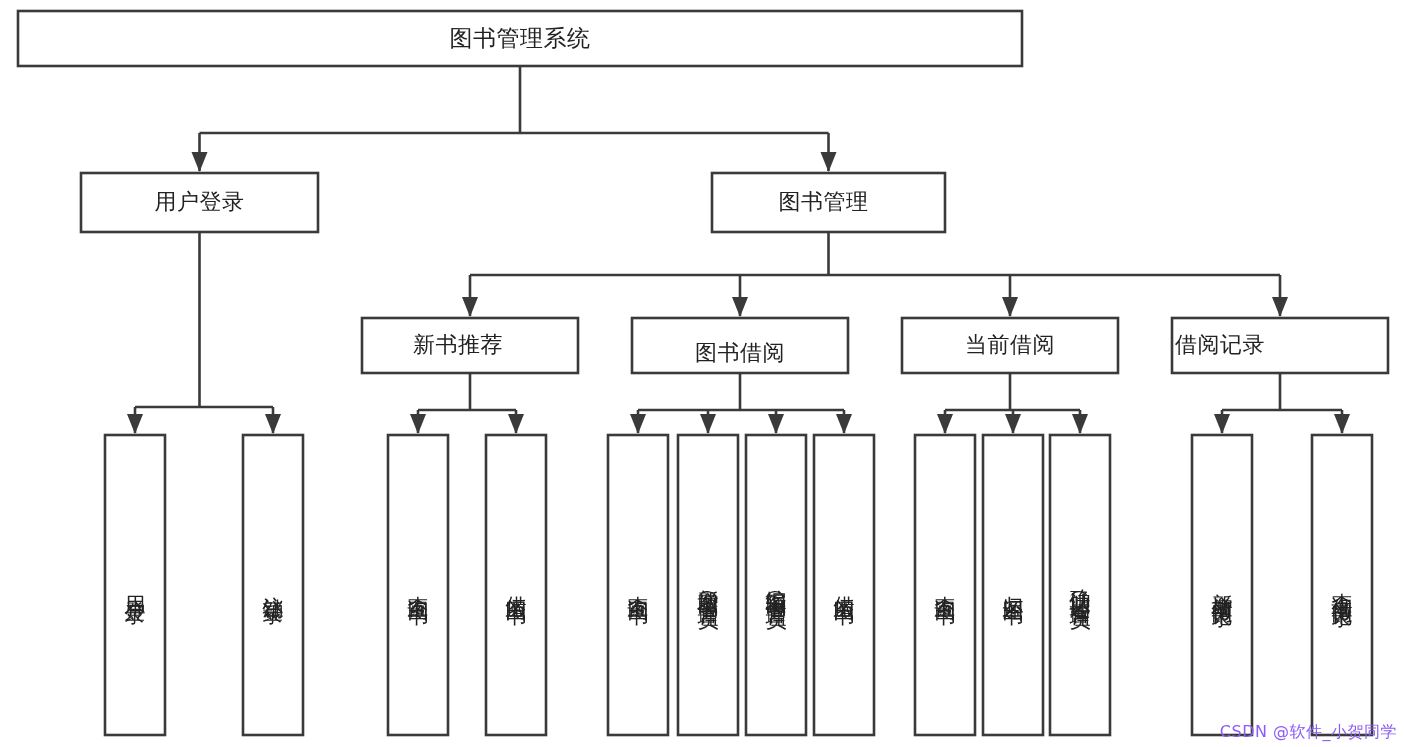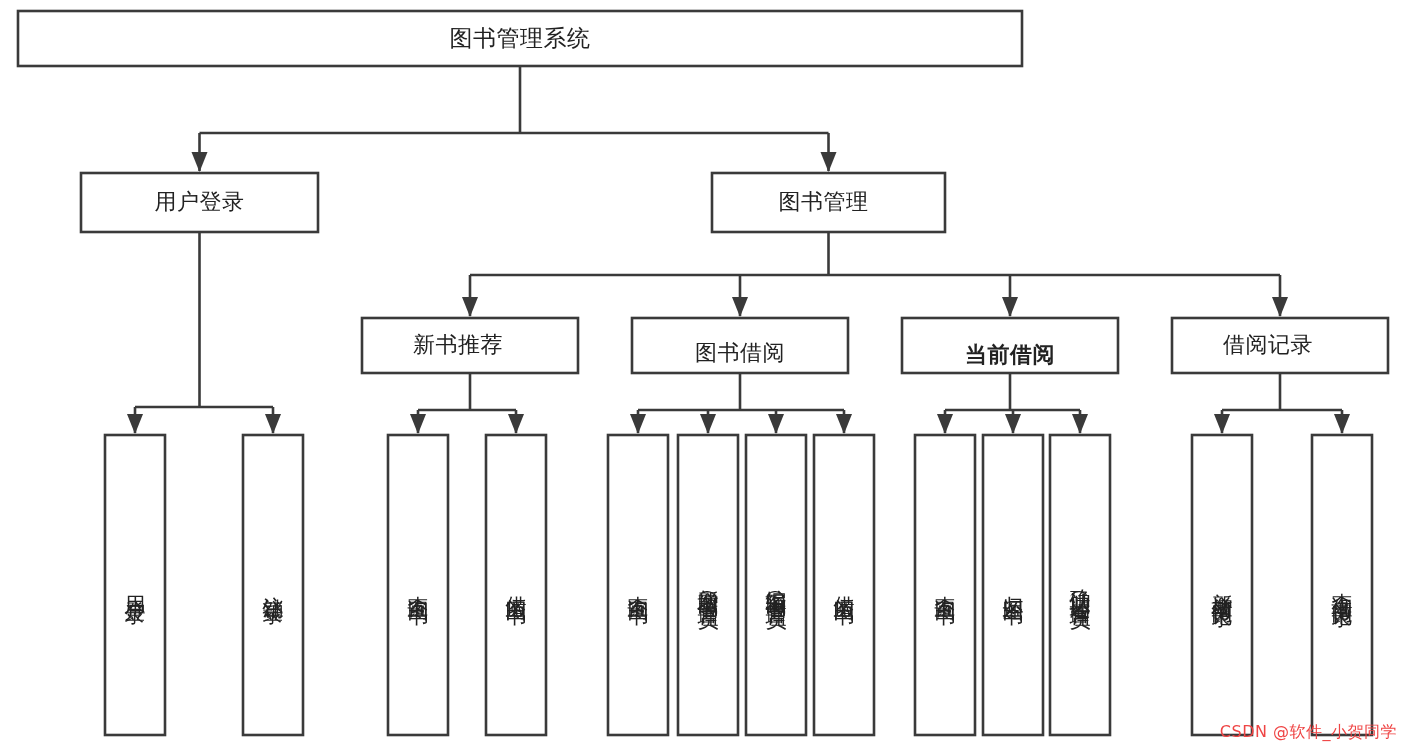--- a/index.html
+++ b/index.html
@@ -65,21 +65,21 @@
     font-size: 21px;
     letter-spacing: 3px;
     align-items: center;
     justify-content: center;
   }
   .watermark {
     position: absolute;
     right: 8px;
     bottom: 4px;
     font-size: 16px;
-    color: #ef4444;
+    color: #8b5cf6;
     font-family: "DejaVu Sans", "Liberation Sans", sans-serif;
     white-space: nowrap;
     letter-spacing: 0.5px;
   }
 </style>
 </head>
 <body>
 
 <div id="diagram-root">
 
@@ -161,22 +161,22 @@
         <rect class="node-rect" x="1312" y="435" width="60" height="300"></rect>
       </g>
   </svg>
 
   <div id="labels-layer">
       <div class="node-label horizontal title" style="left: 18px; top: 11px; width: 1004px; height: 55px; border-radius: 10px;">图书管理系统</div>
       <div class="node-label horizontal" style="left: 81px; top: 173px; width: 237px; height: 59px;">用户登录</div>
       <div class="node-label horizontal" style="left: 712px; top: 173px; width: 223px; height: 59px;">图书管理</div>
       <div class="node-label horizontal" style="left: 362px; top: 318px; width: 192px; height: 55px;">新书推荐</div>
       <div class="node-label horizontal" style="left: 632px; top: 318px; width: 216px; height: 70px;">图书借阅</div>
-      <div class="node-label horizontal" style="left: 902px; top: 328px; width: 216px; height: 55px; font-weight: bold;">当前借阅</div>
-      <div class="node-label horizontal" style="left: 1172px; top: 318px; width: 192px; height: 55px;">借阅记录</div>
+      <div class="node-label horizontal" style="left: 902px; top: 318px; width: 216px; height: 55px;">当前借阅</div>
+      <div class="node-label horizontal" style="left: 1124px; top: 318px; width: 192px; height: 55px;">借阅记录</div>
       <div class="node-label vertical" style="left: 105px; top: 435px; width: 60px; height: 300px;">用户登录</div>
       <div class="node-label vertical" style="left: 243px; top: 435px; width: 60px; height: 300px;">注销登录</div>
       <div class="node-label vertical" style="left: 388px; top: 435px; width: 60px; height: 300px;">查询图书</div>
       <div class="node-label vertical" style="left: 486px; top: 435px; width: 60px; height: 300px;">借阅图书</div>
       <div class="node-label vertical" style="left: 608px; top: 435px; width: 60px; height: 300px;">查询图书</div>
       <div class="node-label vertical" style="left: 678px; top: 435px; width: 60px; height: 300px;">新增图书（管理员）</div>
       <div class="node-label vertical" style="left: 746px; top: 435px; width: 60px; height: 300px;">编辑图书（管理员）</div>
       <div class="node-label vertical" style="left: 814px; top: 435px; width: 60px; height: 300px;">借阅图书</div>
       <div class="node-label vertical" style="left: 915px; top: 435px; width: 60px; height: 300px;">查询图书</div>
       <div class="node-label vertical" style="left: 983px; top: 435px; width: 60px; height: 300px;">归还图书</div>

